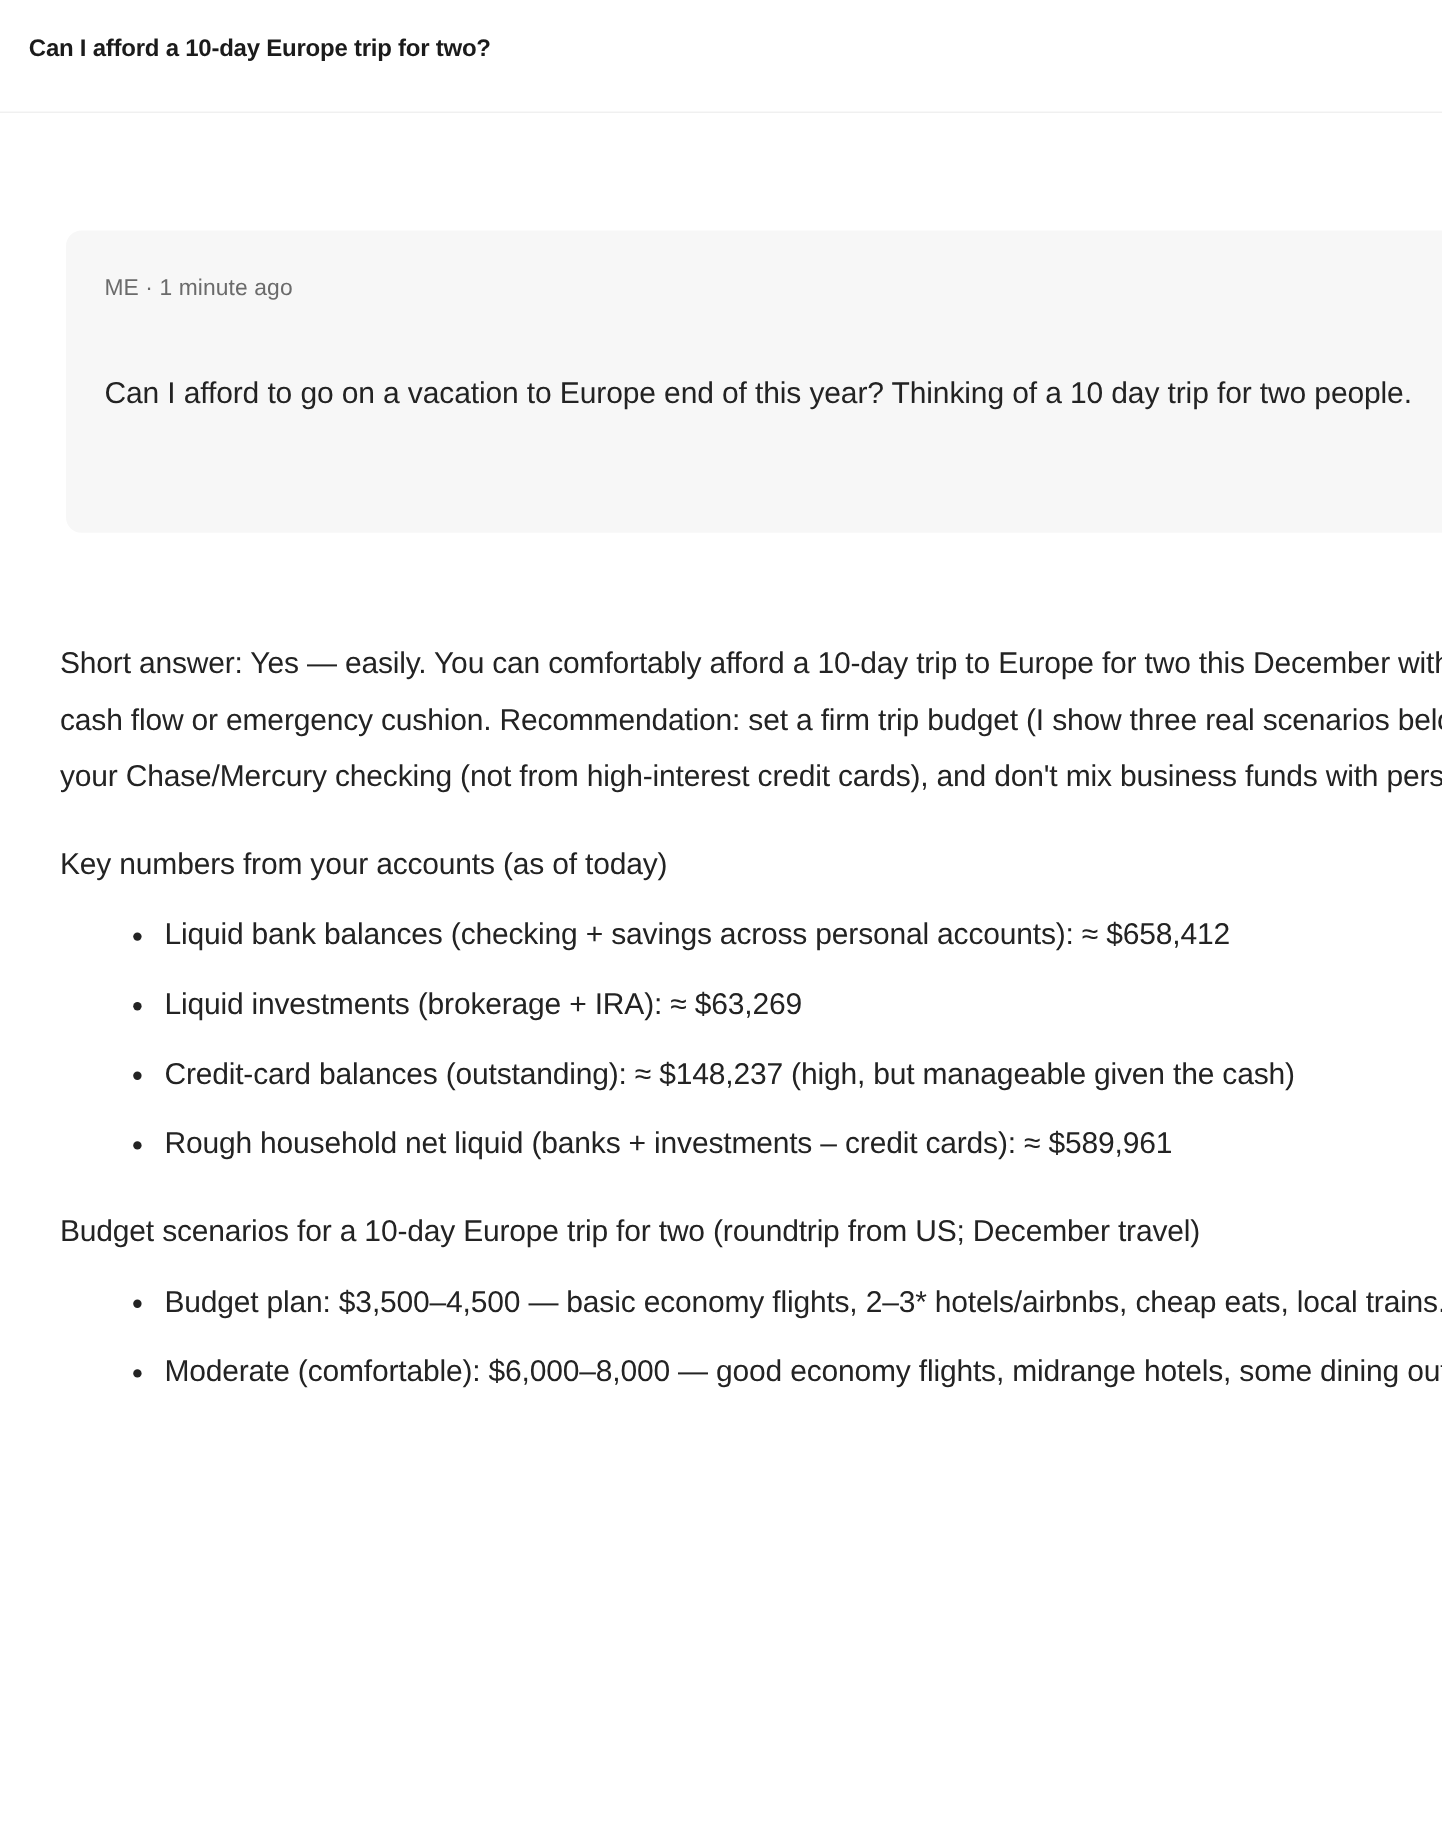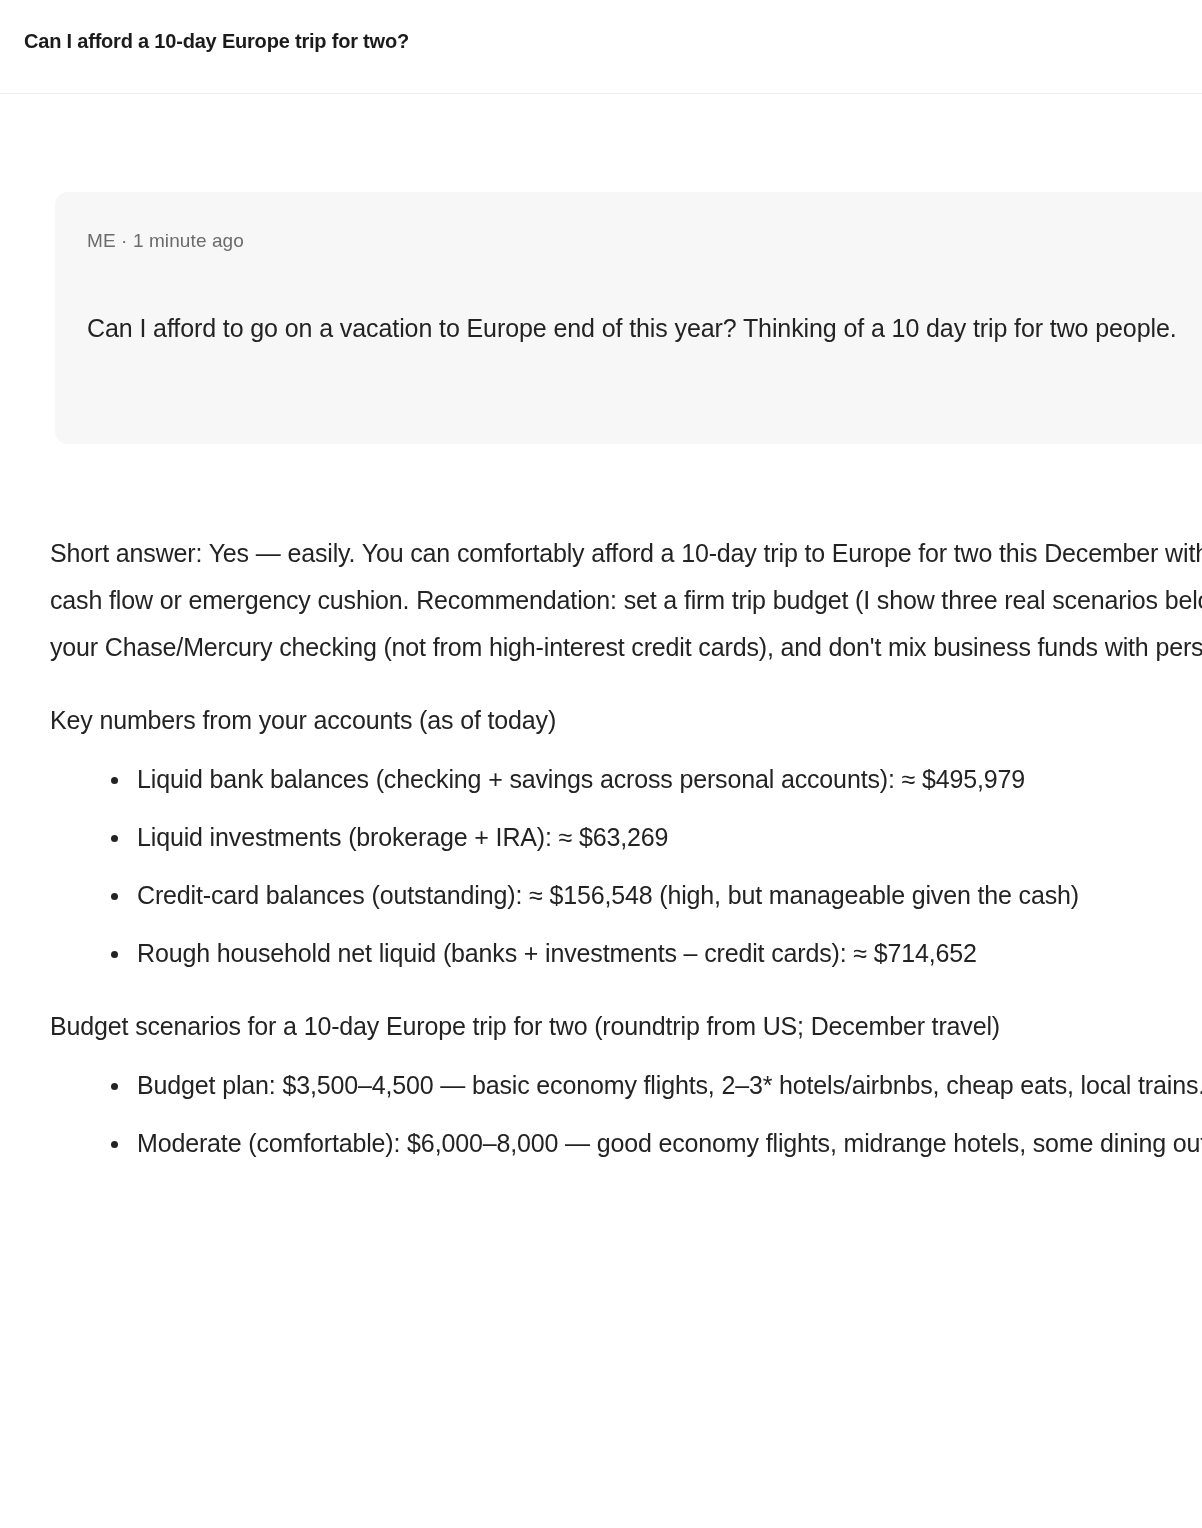--- a/index.html
+++ b/index.html
@@ -91,30 +91,30 @@
     </div>
 
     <div class="answer">
 
       <div class="para">Short answer: Yes — easily. You can comfortably afford a 10-day trip to Europe for two this December without jeopardizing your cash flow or emergency cushion. Recommendation: set a firm trip budget (I show three real scenarios below), pay for it from your Chase/Mercury checking (not from high-interest credit cards), and don't mix business funds with personal travel.</div>
 
       <div class="section-head">Key numbers from your accounts (as of today)</div>
 
       <ul class="bullets">
         <li>
-          <span>Liquid bank balances (checking + savings across personal accounts): ≈ $495,979</span>
+          <span>Liquid bank balances (checking + savings across personal accounts): ≈ $658,412</span>
         </li>
         <li>
           <span>Liquid investments (brokerage + IRA): ≈ $63,269</span>
         </li>
         <li class="wrap2">
-          <span>Credit-card balances (outstanding): ≈ $156,548 (high, but manageable given the cash)</span>
+          <span>Credit-card balances (outstanding): ≈ $148,237 (high, but manageable given the cash)</span>
         </li>
         <li>
-          <span>Rough household net liquid (banks + investments – credit cards): ≈ $714,652</span>
+          <span>Rough household net liquid (banks + investments – credit cards): ≈ $589,961</span>
         </li>
       </ul>
 
       <div class="section-head">Budget scenarios for a 10-day Europe trip for two (roundtrip from US; December travel)</div>
 
       <ul class="bullets">
         <li class="wrap2">
           <span>Budget plan: $3,500–4,500 — basic economy flights, 2–3* hotels/airbnbs, cheap eats, local trains.</span>
         </li>
         <li class="wrap2">

